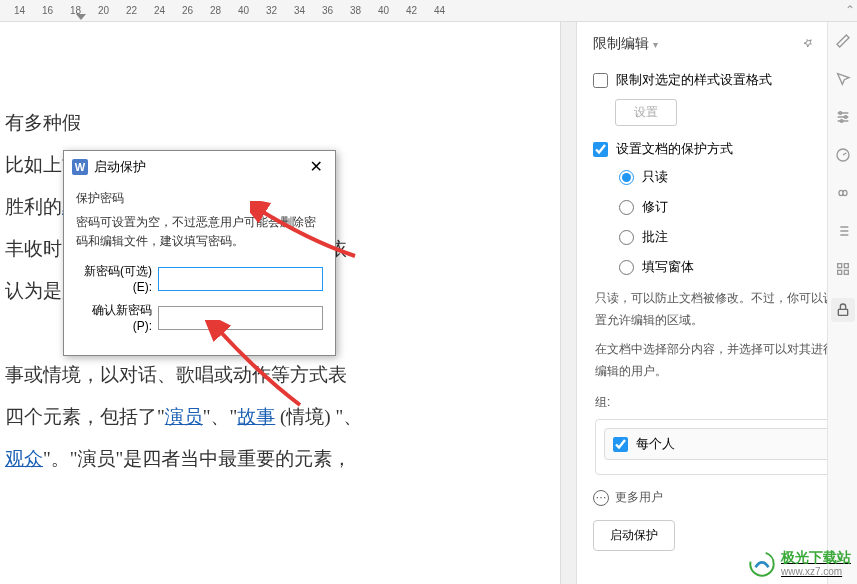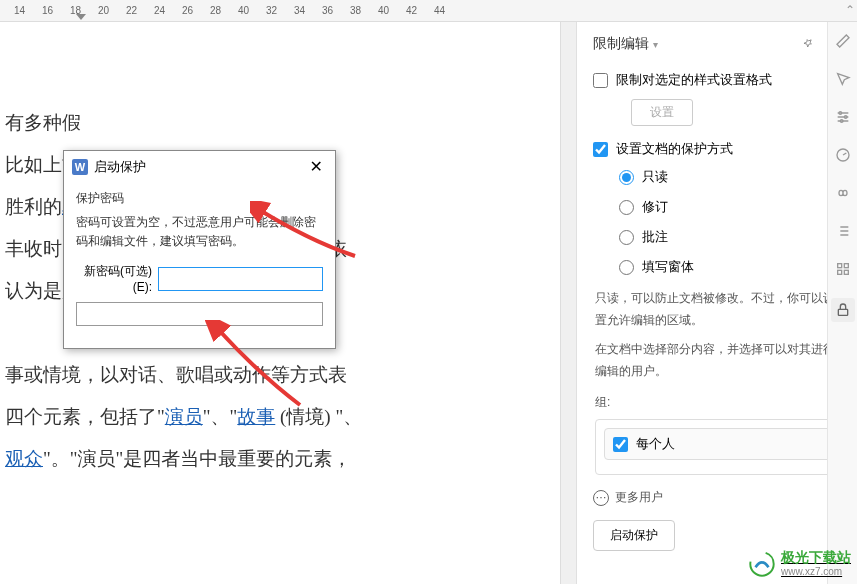--- a/index.html
+++ b/index.html
@@ -21,21 +21,21 @@
     .panel-header { display: flex; align-items: flex-end; justify-content: space-between; margin-bottom: 18px; }
     .panel-title { font-size: 14px; color: #333; display: flex; align-items: center; gap: 4px; }
     .panel-title::after { content: "▾"; font-size: 10px; color: #999; }
     .panel-actions { display: flex; gap: 12px; align-items: center; }
     .pin-icon, .close-x { cursor: pointer; color: #666; }
     .close-x { font-size: 16px; }
     
     .panel-section { margin-bottom: 14px; }
     .checkbox-row { display: flex; align-items: center; gap: 8px; margin-bottom: 10px; }
     .checkbox-row input[type="checkbox"] { width: 15px; height: 15px; accent-color: #2196f3; }
-    .settings-btn { margin-left: 38px; padding: 4px 18px; border: 1px solid #ccc; background: #fff; border-radius: 3px; color: #aaa; font-size: 12px; }
+    .settings-btn { margin-left: 22px; padding: 4px 18px; border: 1px solid #ccc; background: #fff; border-radius: 3px; color: #aaa; font-size: 12px; }
     
     .radio-group { margin-left: 26px; }
     .radio-row { display: flex; align-items: center; gap: 8px; margin-bottom: 12px; }
     .radio-row input[type="radio"] { width: 15px; height: 15px; accent-color: #2196f3; }
     
     .info-text { margin-left: 2px; font-size: 12px; color: #555; line-height: 1.8; margin-top: 8px; }
     .group-label { margin-left: 2px; font-size: 12px; color: #555; margin-top: 12px; }
     .group-box { margin-left: 2px; margin-top: 8px; border: 1px solid #ddd; border-radius: 4px; padding: 8px; }
     .group-item { display: flex; align-items: center; gap: 8px; padding: 6px 8px; border: 1px solid #ddd; border-radius: 4px; background: #fafafa; margin-bottom: 6px; }
     .group-item input { width: 15px; height: 15px; accent-color: #2196f3; }
@@ -249,20 +249,21 @@
     <span class="dialog-close">✕</span>
   </div>
   <div class="dialog-body">
     <div class="fieldset-label">保护密码</div>
     <div class="dialog-hint">密码可设置为空，不过恶意用户可能会删除密码和编辑文件，建议填写密码。</div>
     <div class="form-row">
       <label>新密码(可选)(E):</label>
       <input type="password" value="" style="">
     </div>
     <div class="form-row second">
+      <label>确认新密码(P):</label>
       <input type="password" value="" style="">
     </div>
   </div>
 </div>
 
 <div class="arrow" style="left:250px; top:201px;">
   <svg width="110" height="60">
       <defs>
         <marker id="ah1" markerWidth="10" markerHeight="10" refX="2" refY="3" orient="auto">
           <path d="M0,0 L0,6 L8,3 z" fill="#e53935"></path>

